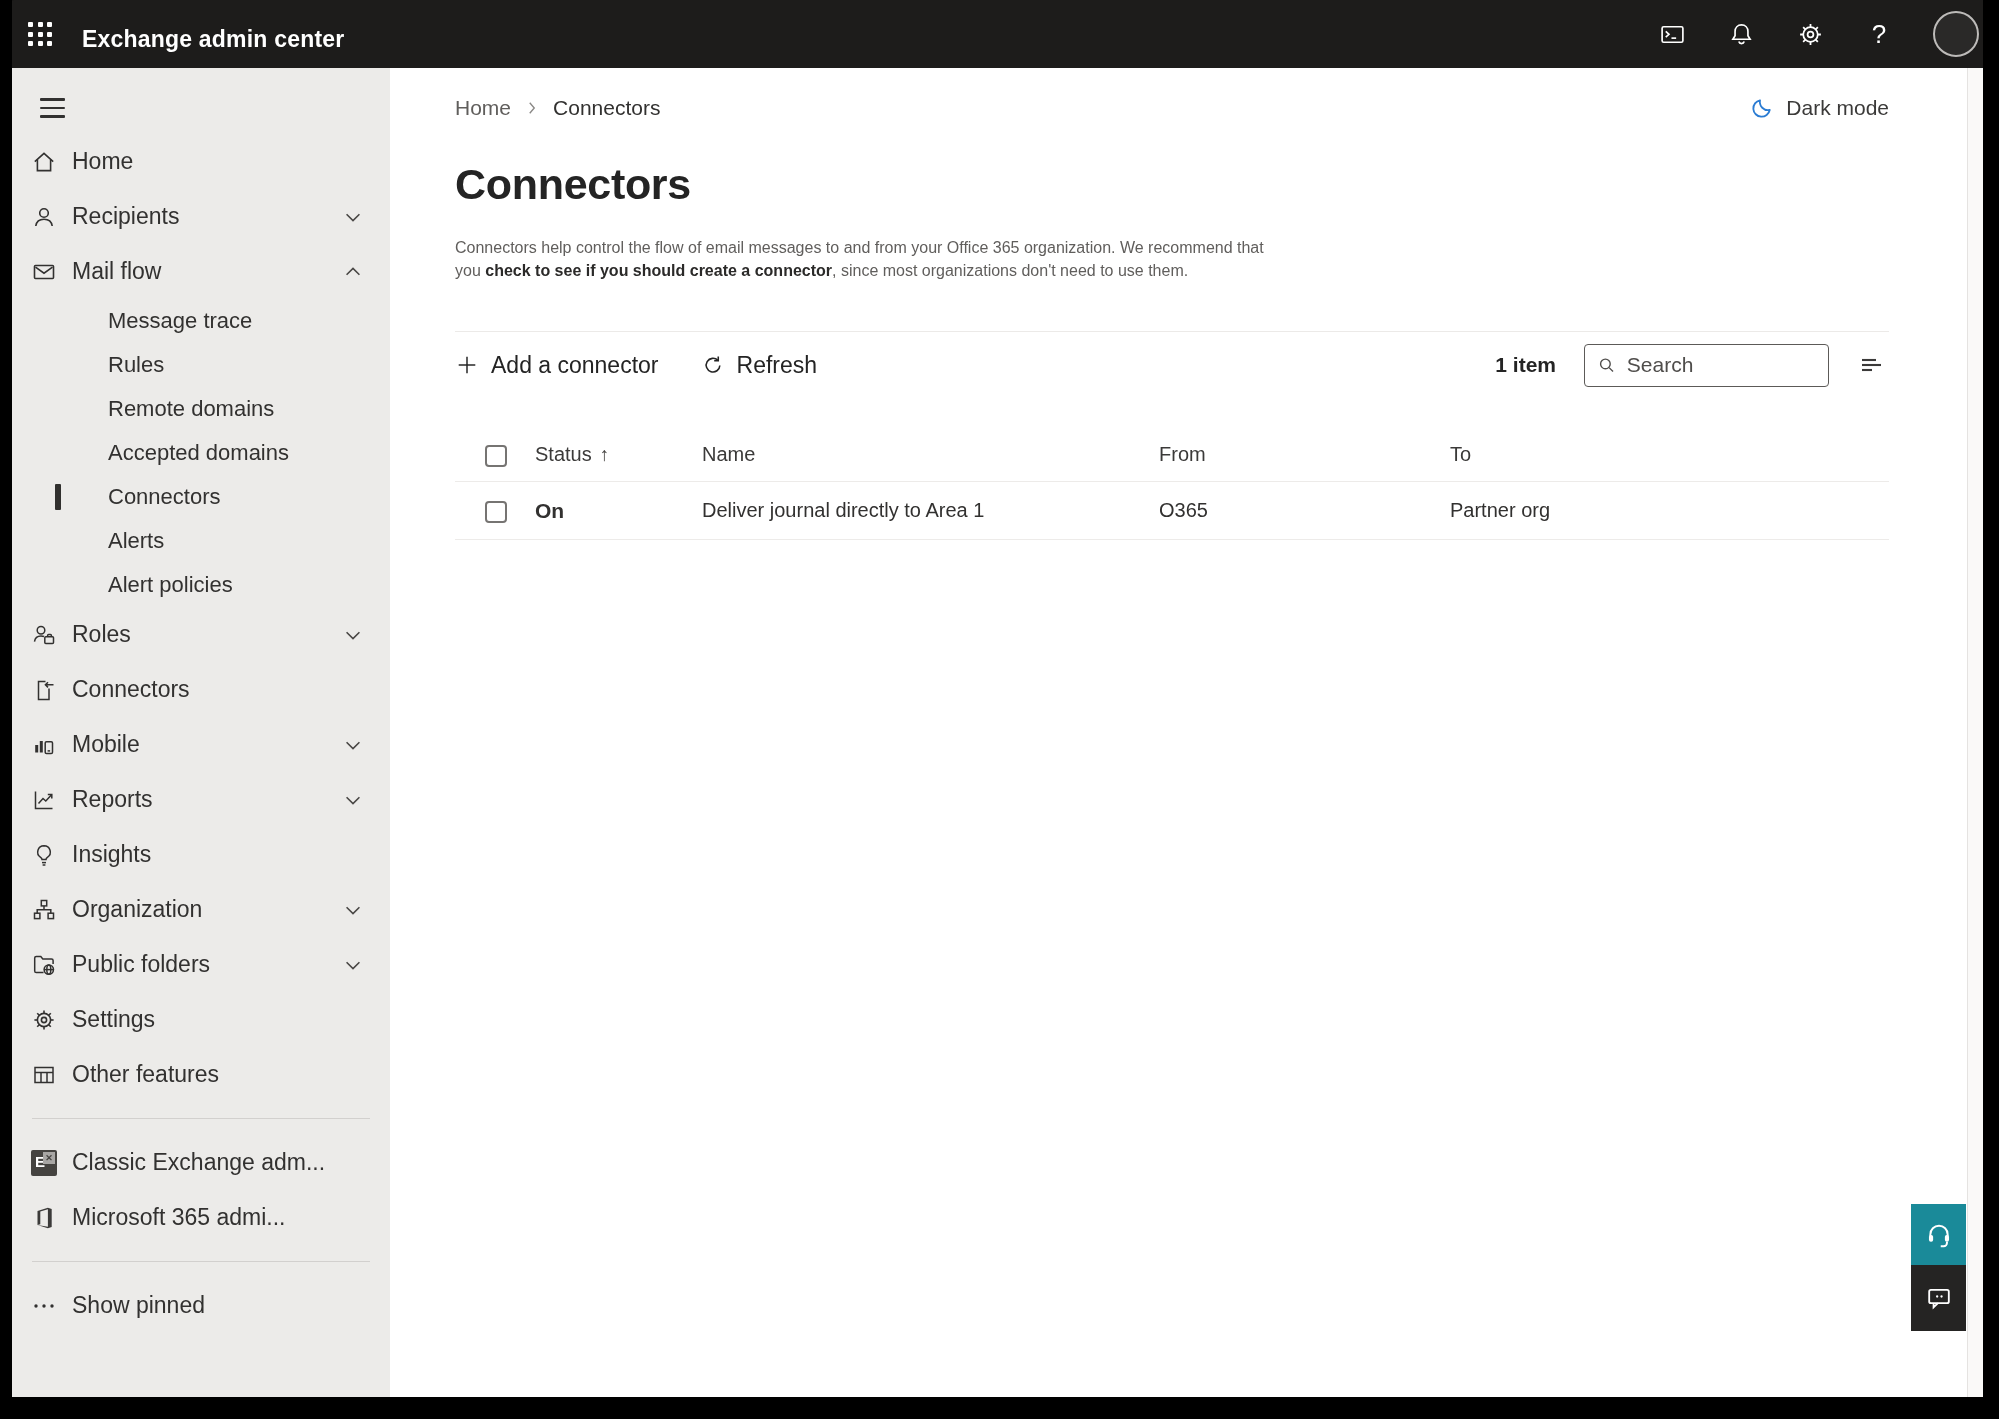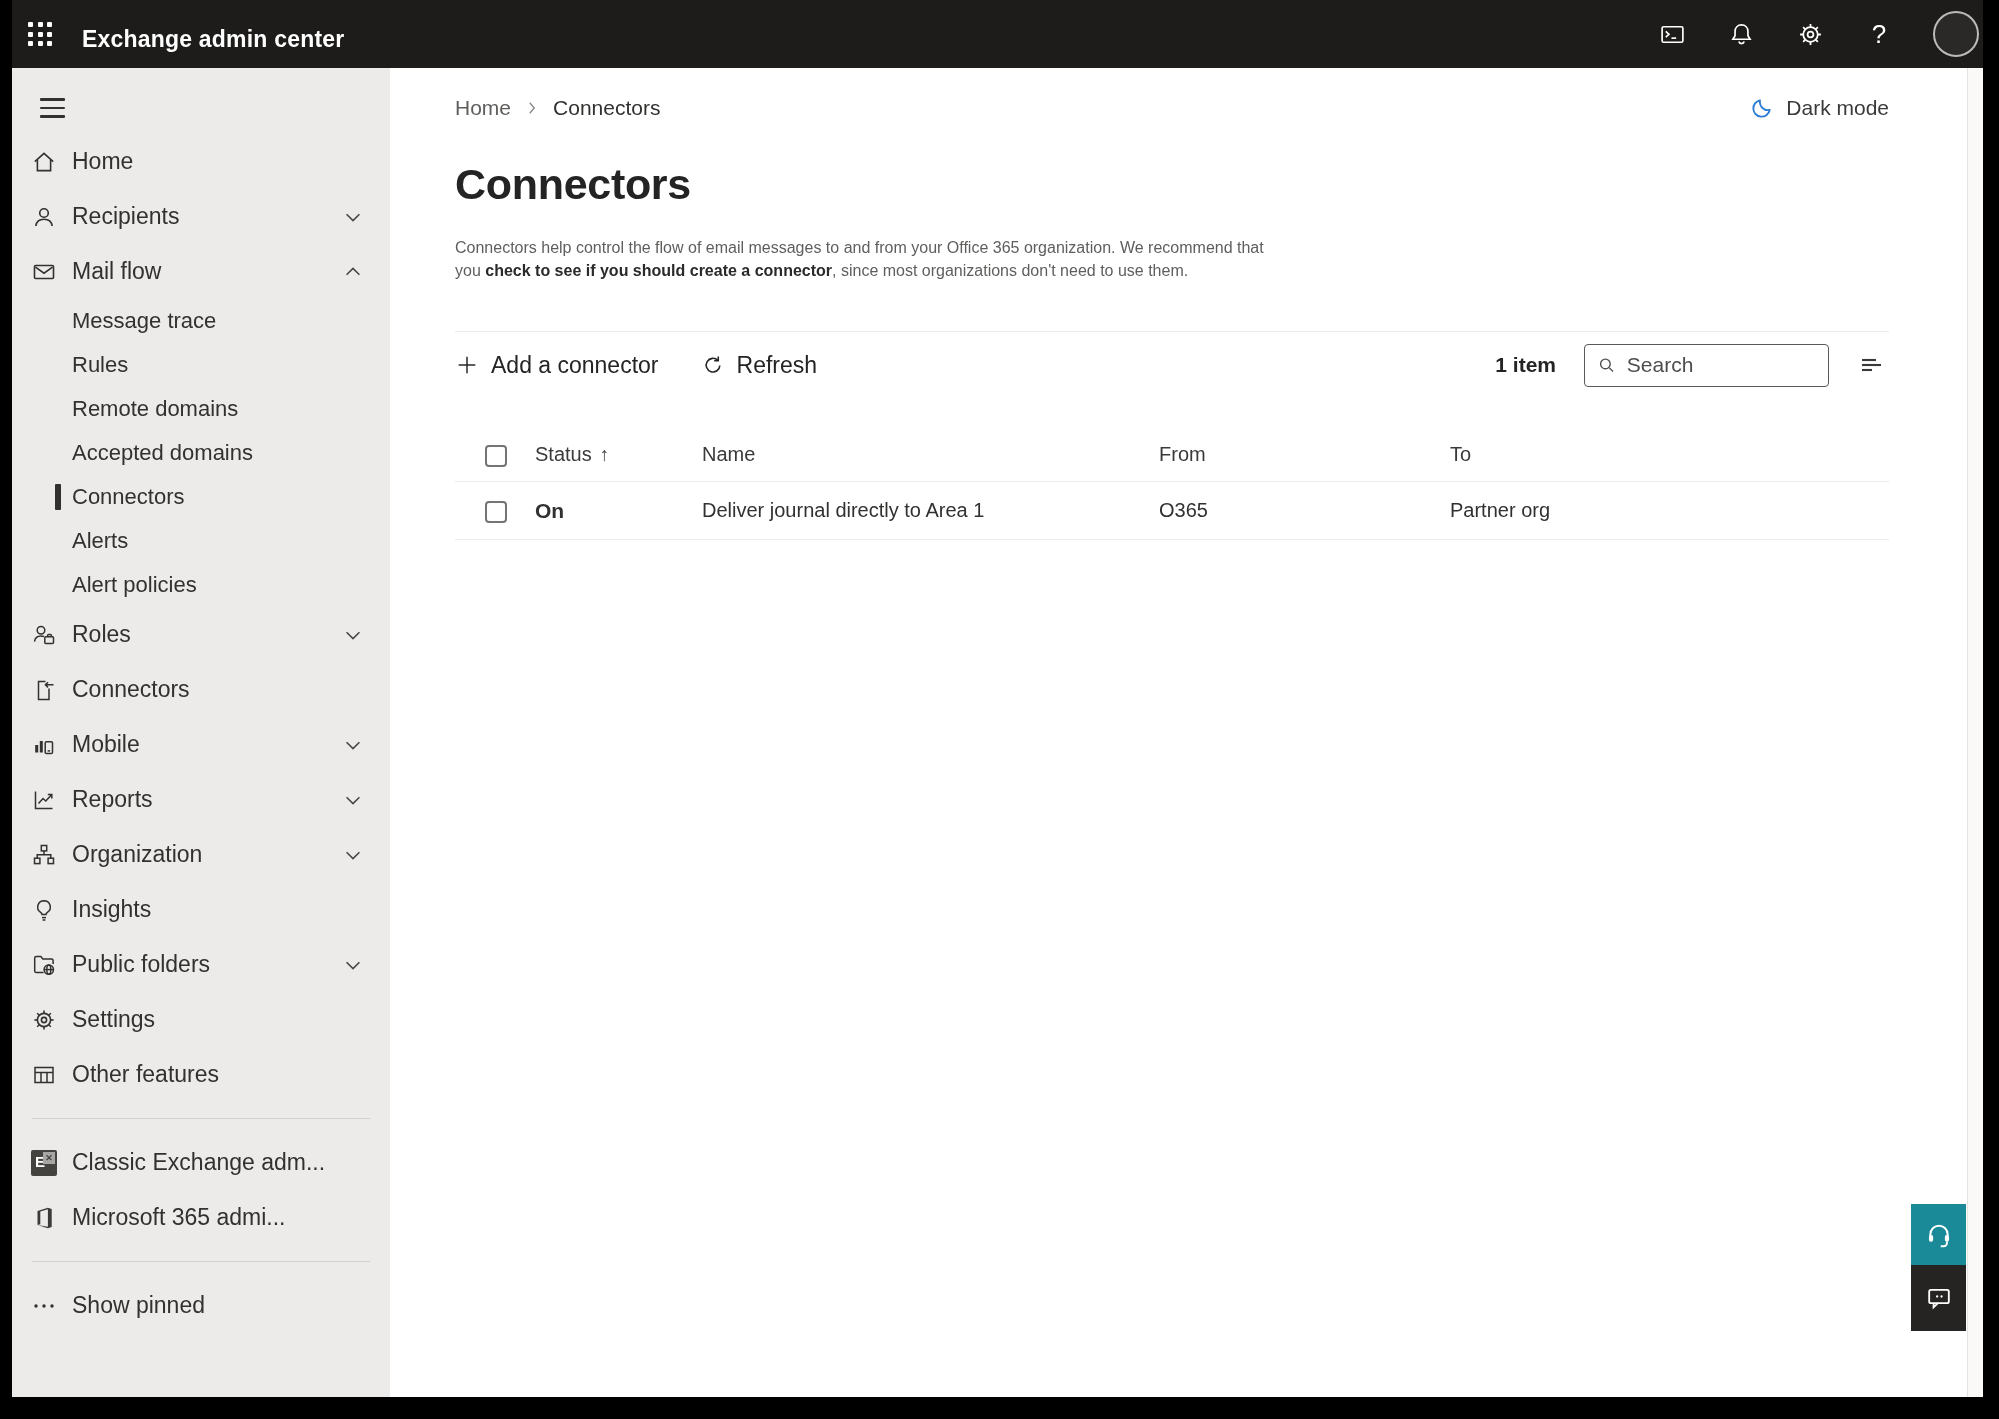--- a/index.html
+++ b/index.html
@@ -33,21 +33,21 @@
   .sidebar { width:378px; flex:none; background:#ecebe9; color:#323130; overflow:hidden;
              display:flex; flex-direction:column; }
   .hamburger-btn { margin:20px 0 6px 20px; width:40px; height:40px; display:flex; align-items:center;
                    justify-content:center; cursor:pointer; }
   .hamburger { display:flex; flex-direction:column; gap:6px; }
   .hamburger span { width:25px; height:2.4px; background:#323130; border-radius:1px; }
   .nav-item { display:flex; align-items:center; height:55px; padding:0 26px 0 18px; cursor:pointer; font-size:23px; }
   .nav-icon { width:28px; height:28px; margin-right:14px; flex:none; display:flex; align-items:center; justify-content:center; }
   .nav-label { flex:1; white-space:nowrap; }
   .chev { flex:none; }
-  .sub-item { position:relative; display:flex; align-items:center; height:44px; padding-left:60px;
+  .sub-item { position:relative; display:flex; align-items:center; height:44px; padding-left:96px;
               font-size:22px; cursor:pointer; }
   .sub-item.selected::before { content:""; position:absolute; left:43px; top:9px; width:6px; height:26px;
                                background:#31302e; border-radius:1px; }
   .side-divider { height:1px; background:#d2d0ce; margin:16px 20px; flex:none; }
   .exch-logo { position:relative; width:26px; height:26px; background:#454340; border-radius:2px; }
   .exch-logo .e { position:absolute; left:4px; top:3px; color:#fff; font-size:15px; font-weight:700; }
   .exch-logo .x { position:absolute; right:2px; top:2px; width:12px; height:12px; background:#a8a6a4;
                   color:#454340; font-size:9px; font-weight:700; display:flex; align-items:center; justify-content:center; }
 
   
@@ -271,41 +271,41 @@
         </span>
         <span class="nav-label">Reports</span>
         <svg class="chev" width="22" height="22" viewBox="0 0 24 24" fill="none" stroke="#484644" stroke-width="1.7">
             <polyline points="5,9 12,16 19,9"></polyline>
           </svg>
       </div>
 
       <div class="nav-item">
         <span class="nav-icon">
           <svg width="26" height="26" viewBox="0 0 26 26" fill="none" stroke="#323130" stroke-width="1.5">
+            <path d="M13 3.8a6.3 6.3 0 0 1 3.4 11.6c-.9.6-1.4 1.3-1.4 2.2h-4c0-.9-.5-1.6-1.4-2.2A6.3 6.3 0 0 1 13 3.8Z"></path>
+            <line x1="11" y1="20.6" x2="15" y2="20.6"></line>
+              <line x1="11.6" y1="23" x2="14.4" y2="23"></line>
+          </svg>
+        </span>
+        <span class="nav-label">Insights</span>
+      </div>
+
+      <div class="nav-item">
+        <span class="nav-icon">
+          <svg width="26" height="26" viewBox="0 0 26 26" fill="none" stroke="#323130" stroke-width="1.5">
             <rect x="10.3" y="3.5" width="5.4" height="5.4"></rect>
               <rect x="3.5" y="16.2" width="5.4" height="5.4"></rect>
             <rect x="17.1" y="16.2" width="5.4" height="5.4"></rect>
             <path d="M13 8.9v3.8M6.2 16.2v-3.5h13.6v3.5"></path>
           </svg>
         </span>
         <span class="nav-label">Organization</span>
         <svg class="chev" width="22" height="22" viewBox="0 0 24 24" fill="none" stroke="#484644" stroke-width="1.7">
             <polyline points="5,9 12,16 19,9"></polyline>
           </svg>
-      </div>
-
-      <div class="nav-item">
-        <span class="nav-icon">
-          <svg width="26" height="26" viewBox="0 0 26 26" fill="none" stroke="#323130" stroke-width="1.5">
-            <path d="M13 3.8a6.3 6.3 0 0 1 3.4 11.6c-.9.6-1.4 1.3-1.4 2.2h-4c0-.9-.5-1.6-1.4-2.2A6.3 6.3 0 0 1 13 3.8Z"></path>
-            <line x1="11" y1="20.6" x2="15" y2="20.6"></line>
-              <line x1="11.6" y1="23" x2="14.4" y2="23"></line>
-          </svg>
-        </span>
-        <span class="nav-label">Insights</span>
       </div>
 
       <div class="nav-item">
         <span class="nav-icon">
           <svg width="26" height="26" viewBox="0 0 26 26" fill="none" stroke="#323130" stroke-width="1.5">
             <path d="M12.5 20.5H5.3A1.6 1.6 0 0 1 3.7 18.9V6.1a1.6 1.6 0 0 1 1.6-1.6h4.5l2 2.4h8.7a1.6 1.6 0 0 1 1.6 1.6v3.6"></path>
             <circle cx="17.8" cy="17.6" r="4.7"></circle>
               <ellipse cx="17.8" cy="17.6" rx="2" ry="4.7"></ellipse>
               <line x1="13.1" y1="17.6" x2="22.5" y2="17.6"></line>
           </svg>

